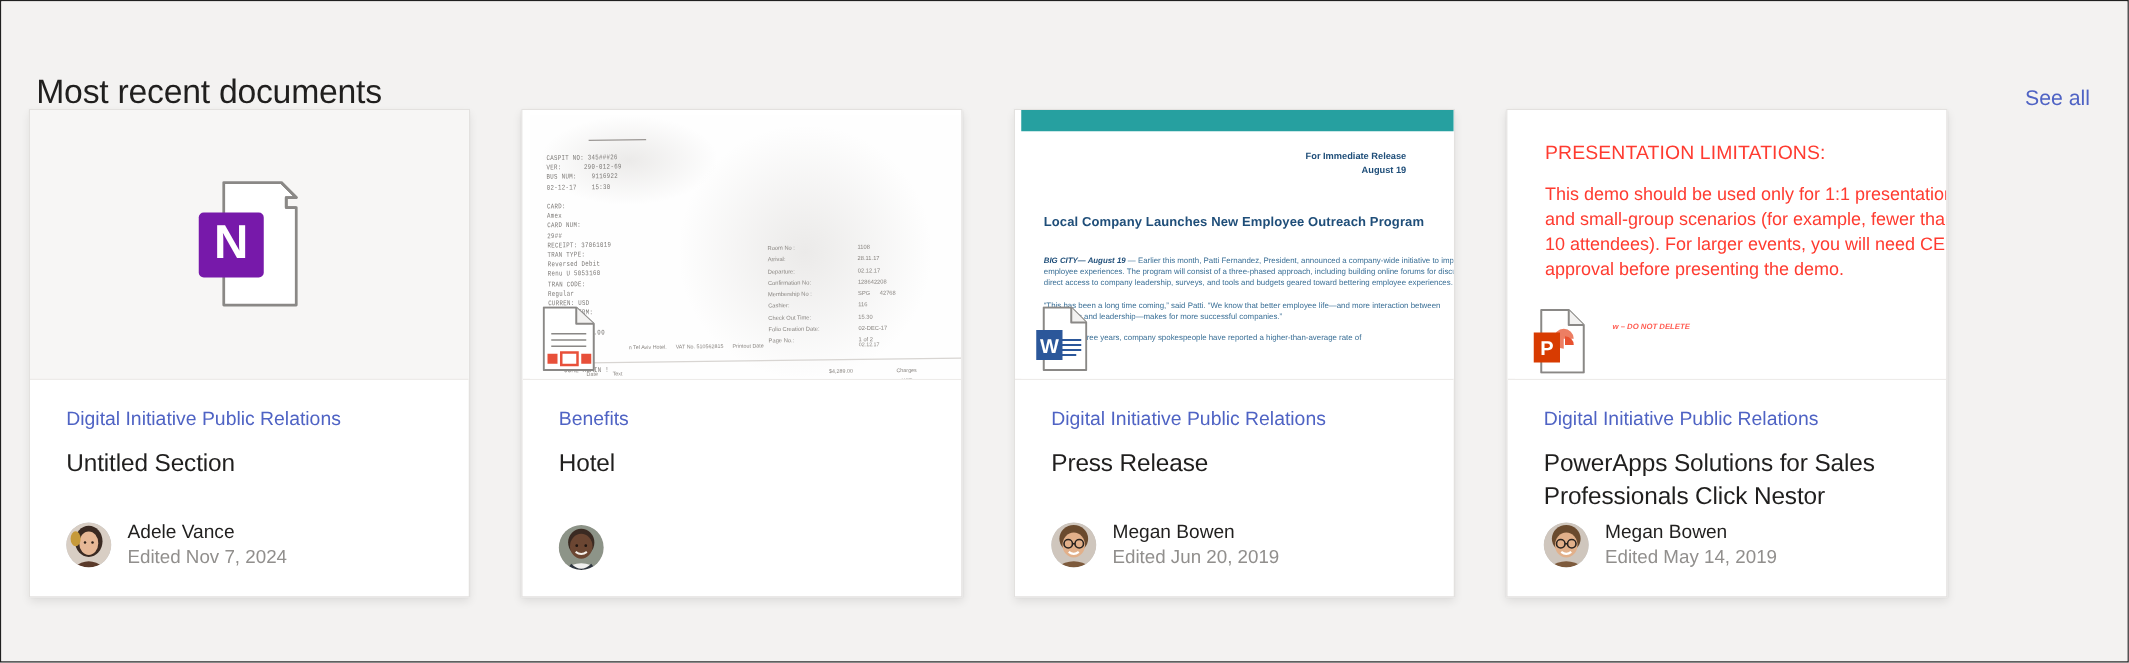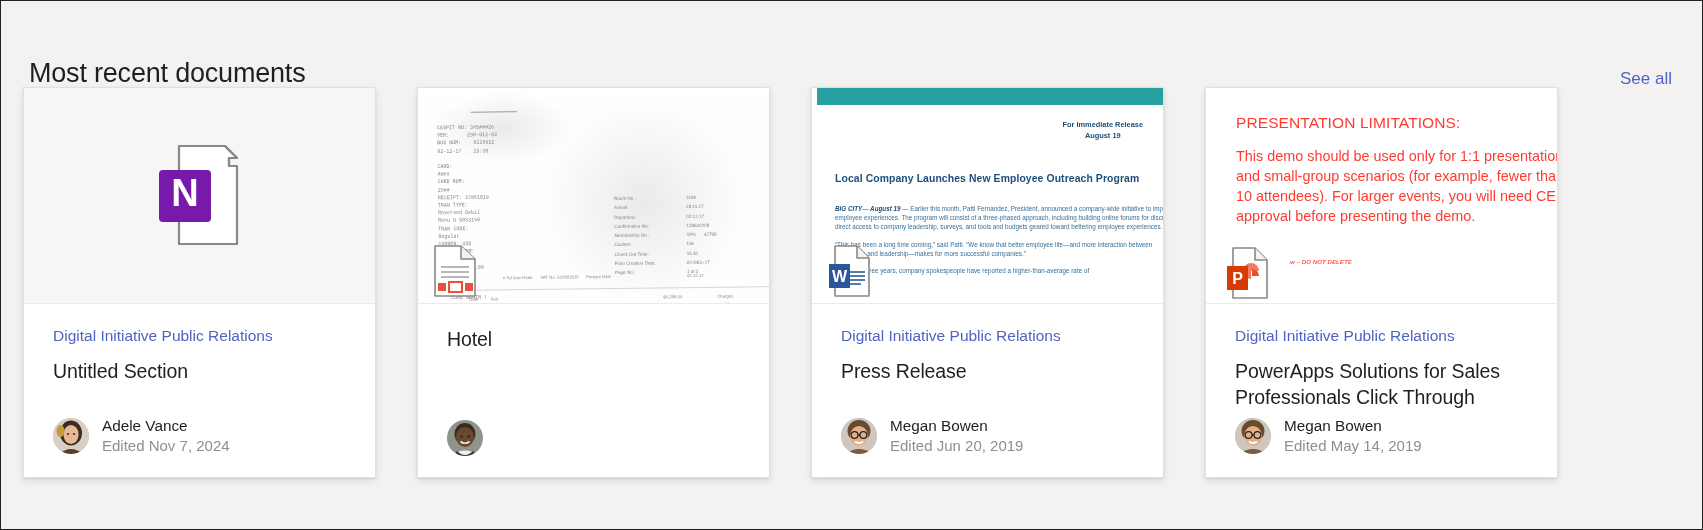--- a/index.html
+++ b/index.html
@@ -145,23 +145,23 @@
     background: #ffffff;
   }
   .word-band {
     position: absolute;
     top: 0; left: 0; right: 0;
     height: 17px;
     background: #26a0a0;
   }
   .pr-right {
     position: absolute;
-    right: 56px;
+    right: 74px;
     top: 32px;
-    text-align: center;
+    text-align: right;
     font-size: 7.4px;
     line-height: 10.5px;
     font-weight: bold;
     color: #1f4e79;
   }
   .pr-head {
     position: absolute;
     left: 18px;
     right: 20px;
     top: 85px;
@@ -399,20 +399,21 @@
               <line x1="7" y1="27" x2="35" y2="27"></line>
               <line x1="7" y1="32" x2="35" y2="32"></line>
             </g>
             <rect x="4" y="38" width="8" height="8" fill="#e8503a"></rect>
             <rect x="15" y="37" width="13" height="10" fill="none" stroke="#e8503a" stroke-width="2"></rect>
             <rect x="31" y="38" width="8" height="8" fill="#e8503a"></rect>
           </svg>
         </div>
       </div>
       <div class="body">
+        <div class="site-link">Benefits</div>
         <div class="doc-title">Hotel</div>
         <div class="footer">
           <div class="avatar">
             <svg viewBox="0 0 36 36" aria-hidden="true">
               <defs>
                   <clipPath id="c2">
                     <circle cx="18" cy="18" r="18"></circle>
                   </clipPath>
                 </defs>
               <g clip-path="url(#c2)">
@@ -505,21 +506,21 @@
             <path d="M29 1 V13 H41" fill="#f3f2f1" stroke="#8a8886" stroke-width="1.6" stroke-linejoin="round"></path>
             <path d="M33 24 a8 8 0 1 0 -8 8 V24 Z" fill="#ed7e63"></path>
             <path d="M26 22 a7 7 0 0 1 7 7 h-7 Z" fill="#e8512f"></path>
             <rect x="1" y="19" width="21" height="24" fill="#d83b01"></rect>
             <text x="11.5" y="37" font-family="Liberation Sans, sans-serif" font-size="16" font-weight="bold" fill="#ffffff" text-anchor="middle">P</text>
           </svg>
         </div>
       </div>
       <div class="body">
         <div class="site-link">Digital Initiative Public Relations</div>
-        <div class="doc-title">PowerApps Solutions for Sales Professionals Click Through</div>
+        <div class="doc-title">PowerApps Solutions for Sales Professionals Click Nestor</div>
         <div class="footer">
           <div class="avatar">
             <svg viewBox="0 0 36 36" aria-hidden="true">
               <defs>
                   <clipPath id="c4">
                     <circle cx="18" cy="18" r="18"></circle>
                   </clipPath>
                 </defs>
               <g clip-path="url(#c4)">
                 <rect width="36" height="36" fill="#cfc6bd"></rect>

